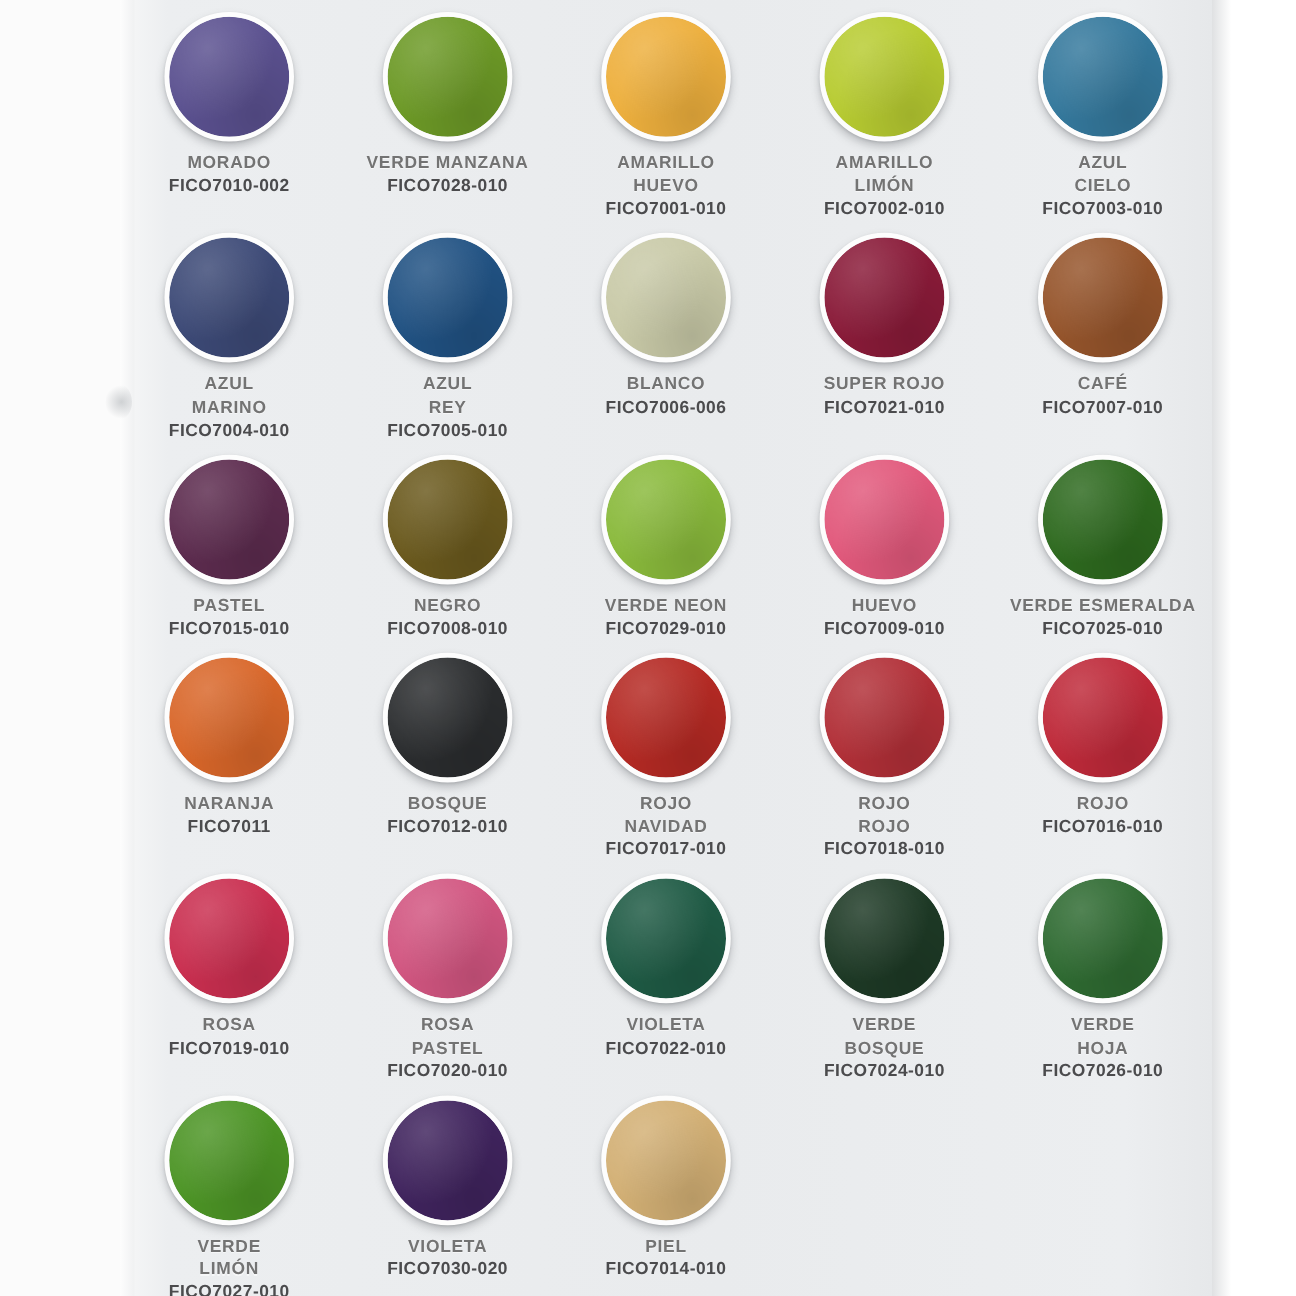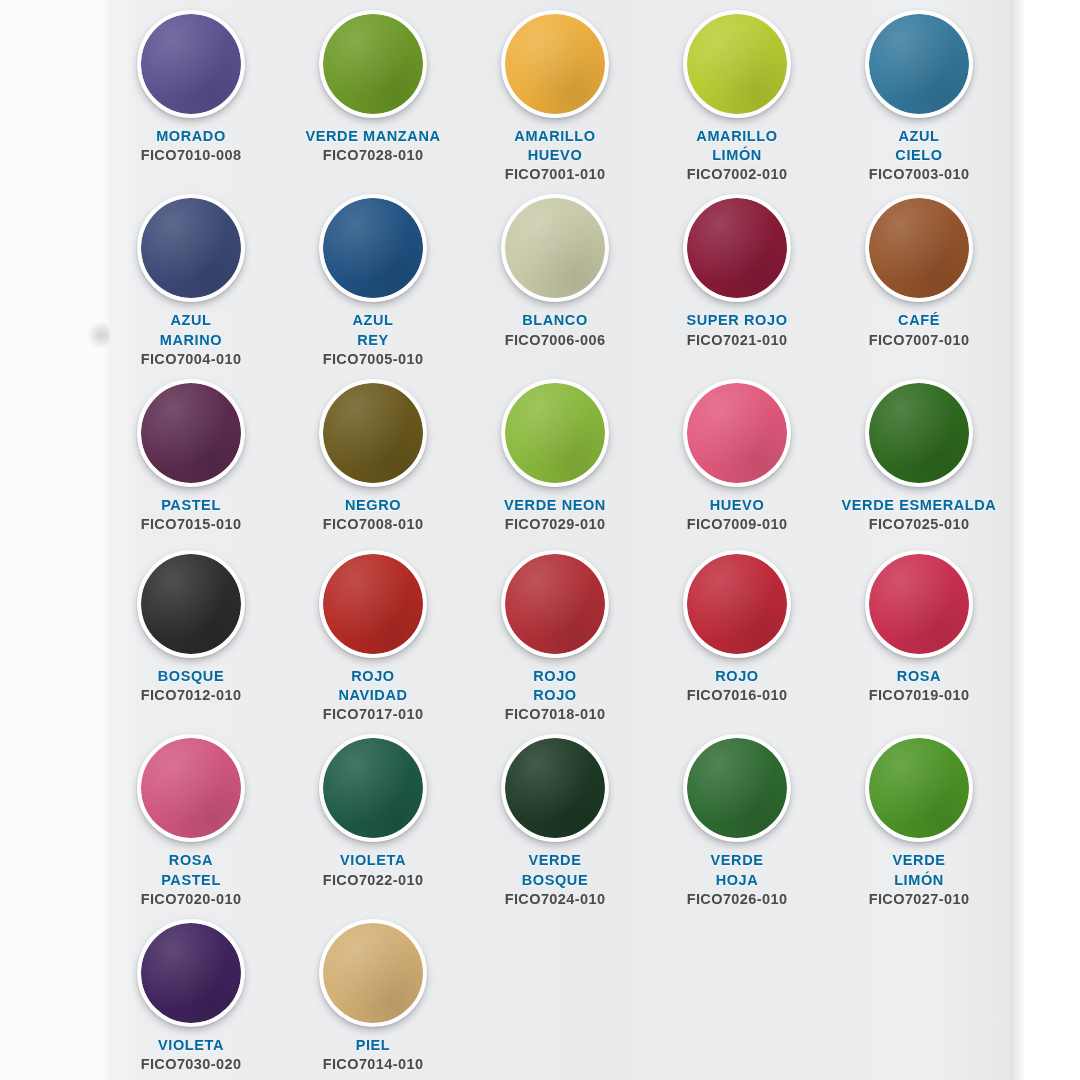--- a/index.html
+++ b/index.html
@@ -132,21 +132,21 @@
     border-radius: 50%;
     background:
       radial-gradient(ellipse at 32% 26%, rgba(255,255,255,0.17), rgba(255,255,255,0) 58%),
       radial-gradient(ellipse at 72% 82%, rgba(0,0,0,0.13), rgba(0,0,0,0) 62%);
     pointer-events: none;
   }
 
   .label {
     margin-top: 9px;
     text-align: center;
-    color: #0369a1;
+    color: #737373;
     font-size: 14.5px;
     font-weight: bold;
     letter-spacing: 0.6px;
     line-height: 1.32;
     text-shadow: 0 1px 0 rgba(255,255,255,0.55);
     white-space: pre-line;
     font-family: "Liberation Sans", "DejaVu Sans", sans-serif;
   }
   .code {
     display: block;
@@ -171,21 +171,21 @@
 
   <div id="card-right-shadow"></div>
   <div id="left-nub"></div>
 
   <div id="grid">
       <div class="cell">
         <div class="dot-wrap">
           <div class="dot" style="background-color: rgb(91, 81, 144);"></div>
         </div>
         <div class="label">MORADO</div>
-        <span class="code">FICO7010-008</span>
+        <span class="code">FICO7010-002</span>
       </div>
       <div class="cell">
         <div class="dot-wrap">
           <div class="dot" style="background-color: rgb(109, 154, 39);"></div>
         </div>
         <div class="label">VERDE MANZANA</div>
         <span class="code">FICO7028-010</span>
       </div>
       <div class="cell">
         <div class="dot-wrap">
@@ -278,20 +278,27 @@
       </div>
       <div class="cell">
         <div class="dot-wrap">
           <div class="dot" style="background-color: rgb(46, 106, 31);"></div>
         </div>
         <div class="label">VERDE ESMERALDA</div>
         <span class="code">FICO7025-010</span>
       </div>
       <div class="cell">
         <div class="dot-wrap">
+          <div class="dot" style="background-color: rgb(217, 103, 42);"></div>
+        </div>
+        <div class="label">NARANJA</div>
+        <span class="code">FICO7011</span>
+      </div>
+      <div class="cell">
+        <div class="dot-wrap">
           <div class="dot" style="background-color: rgb(43, 45, 47);"></div>
         </div>
         <div class="label">BOSQUE</div>
         <span class="code">FICO7012-010</span>
       </div>
       <div class="cell">
         <div class="dot-wrap">
           <div class="dot" style="background-color: rgb(181, 42, 36);"></div>
         </div>
         <div class="label">ROJO

